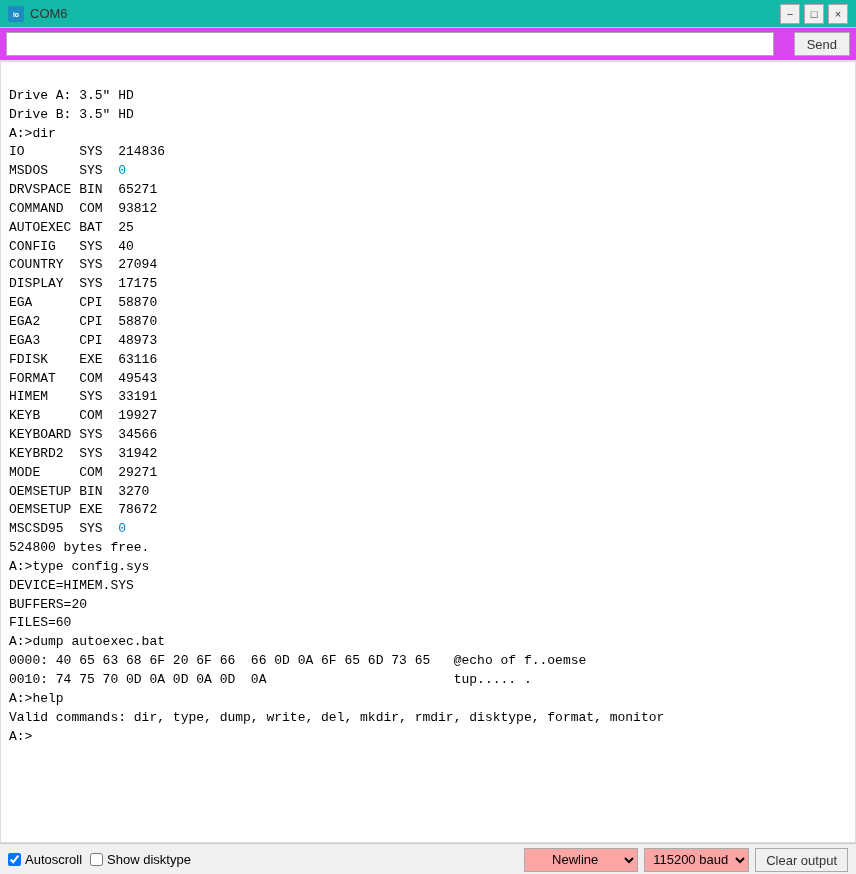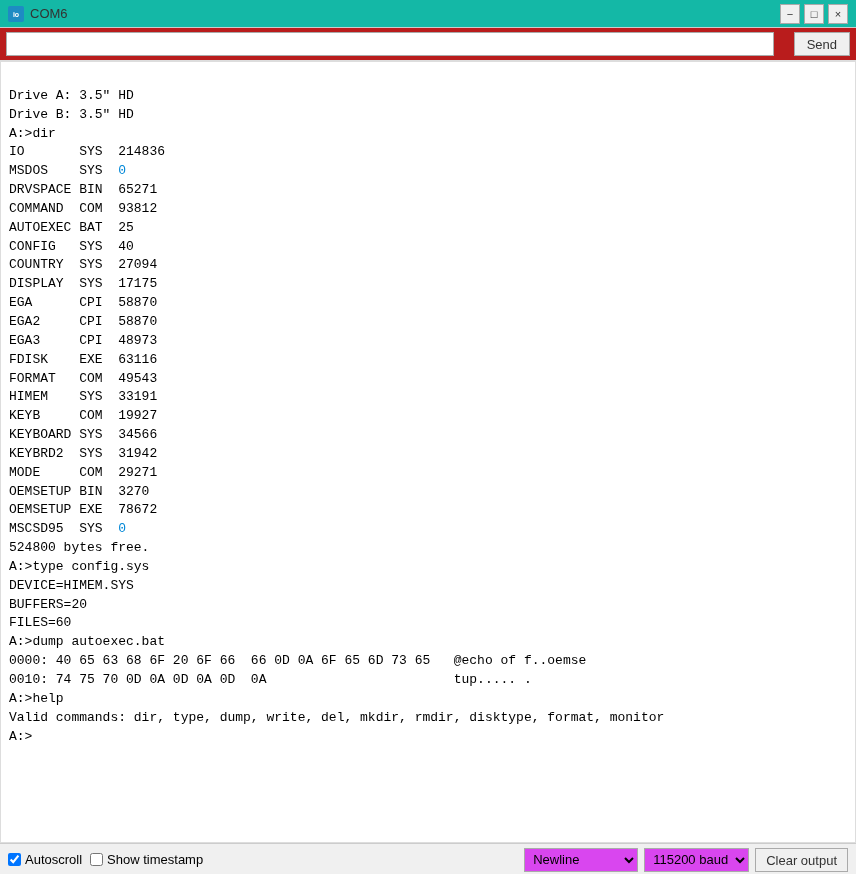--- a/index.html
+++ b/index.html
@@ -55,21 +55,21 @@
       align-items: center;
       justify-content: center;
       font-size: 11px;
       color: #333;
     }
 
     .toolbar {
       display: flex;
       align-items: center;
       padding: 4px 6px;
-      background: #b91c1c;
+      background: #d946ef;
       border-bottom: 1px solid #ddd;
       gap: 20px;
     }
     .input-field {
       flex: 1;
       height: 24px;
       border: 1px solid #aaa;
       padding: 2px 6px;
       font-size: 13px;
       font-family: monospace;
@@ -123,24 +123,25 @@
     }
     .status-right {
       margin-left: auto;
       display: flex;
       align-items: center;
       gap: 6px;
     }
     .dropdown-select {
       height: 24px;
       border: 1px solid #aaa;
-      background: #d946ef;
+      background: #fca5a5;
       font-size: 13px;
       padding: 0 4px;
       cursor: pointer;
+      text-align: center;
     }
     .clear-btn {
       height: 24px;
       padding: 4px 10px;
       background: #f0f0f0;
       border: 1px solid #aaa;
       cursor: pointer;
       font-size: 13px;
       color: #333;
     }
@@ -177,21 +178,21 @@
 <span class="line">Drive A: 3.5" HD</span><span class="line">Drive B: 3.5" HD</span><span class="line"></span><span class="line">A:&gt;dir</span><span class="line">IO       SYS  214836</span><span class="line">MSDOS    SYS  <span class="cyan">0</span></span><span class="line">DRVSPACE BIN  65271</span><span class="line">COMMAND  COM  93812</span><span class="line">AUTOEXEC BAT  25</span><span class="line">CONFIG   SYS  40</span><span class="line">COUNTRY  SYS  27094</span><span class="line">DISPLAY  SYS  17175</span><span class="line">EGA      CPI  58870</span><span class="line">EGA2     CPI  58870</span><span class="line">EGA3     CPI  48973</span><span class="line">FDISK    EXE  63116</span><span class="line">FORMAT   COM  49543</span><span class="line">HIMEM    SYS  33191</span><span class="line">KEYB     COM  19927</span><span class="line">KEYBOARD SYS  34566</span><span class="line">KEYBRD2  SYS  31942</span><span class="line">MODE     COM  29271</span><span class="line">OEMSETUP BIN  3270</span><span class="line">OEMSETUP EXE  78672</span><span class="line">MSCSD95  SYS  <span class="cyan">0</span></span><span class="line">524800 bytes free.</span><span class="line"></span><span class="line">A:&gt;type config.sys</span><span class="line">DEVICE=HIMEM.SYS</span><span class="line">BUFFERS=20</span><span class="line">FILES=60</span><span class="line"></span><span class="line">A:&gt;dump autoexec.bat</span><span class="line">0000: 40 65 63 68 6F 20 6F 66  66 0D 0A 6F 65 6D 73 65   @echo of f..oemse</span><span class="line">0010: 74 75 70 0D 0A 0D 0A 0D  0A                        tup..... .</span><span class="line"></span><span class="line">A:&gt;help</span><span class="line">Valid commands: dir, type, dump, write, del, mkdir, rmdir, disktype, format, monitor</span><span class="line"></span><span class="line">A:&gt;</span></div>
 
 <div class="status-bar">
   <div class="status-left">
     <label class="checkbox-group">
       <input type="checkbox" checked="" style="">
       <span>Autoscroll</span>
     </label>
     <label class="checkbox-group">
       <input type="checkbox" style="">
-      <span>Show timestamp</span>
+      <span>Show disktype</span>
     </label>
   </div>
   <div class="status-right">
     <select class="dropdown-select">
       <option>Newline</option>
       <option>No line ending</option>
       <option>CR</option>
       <option>LF</option>
       <option>CR+LF</option>
     </select>

